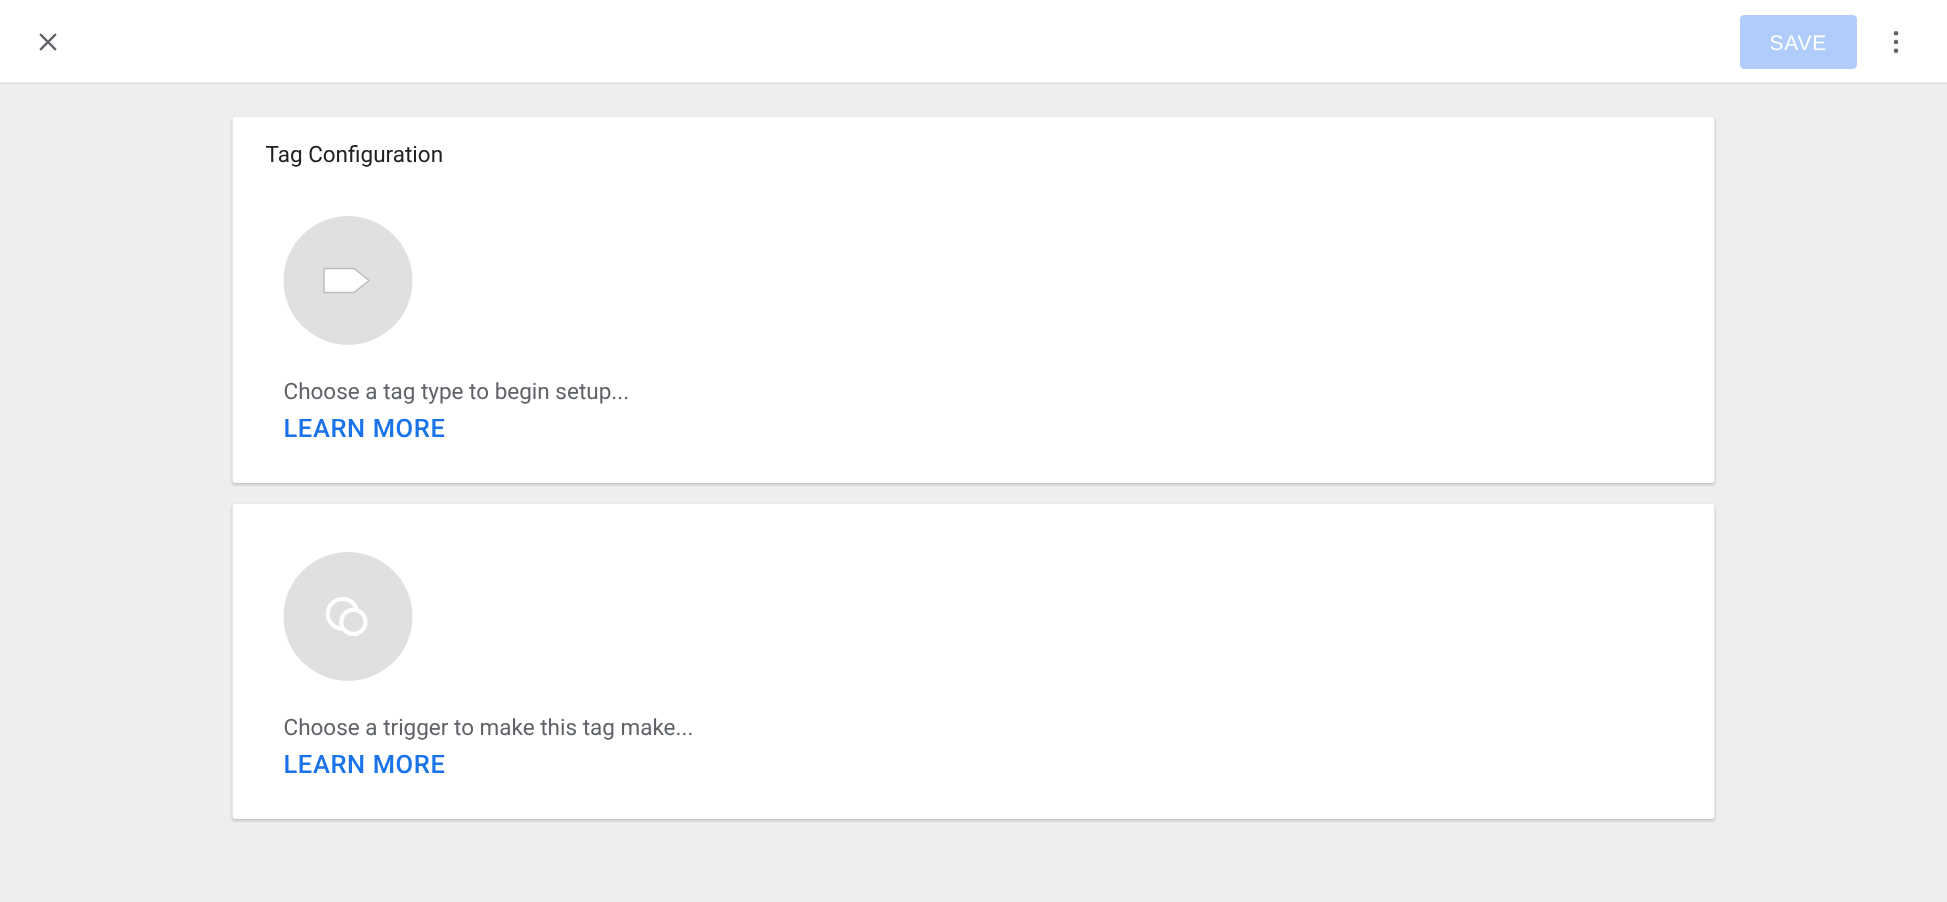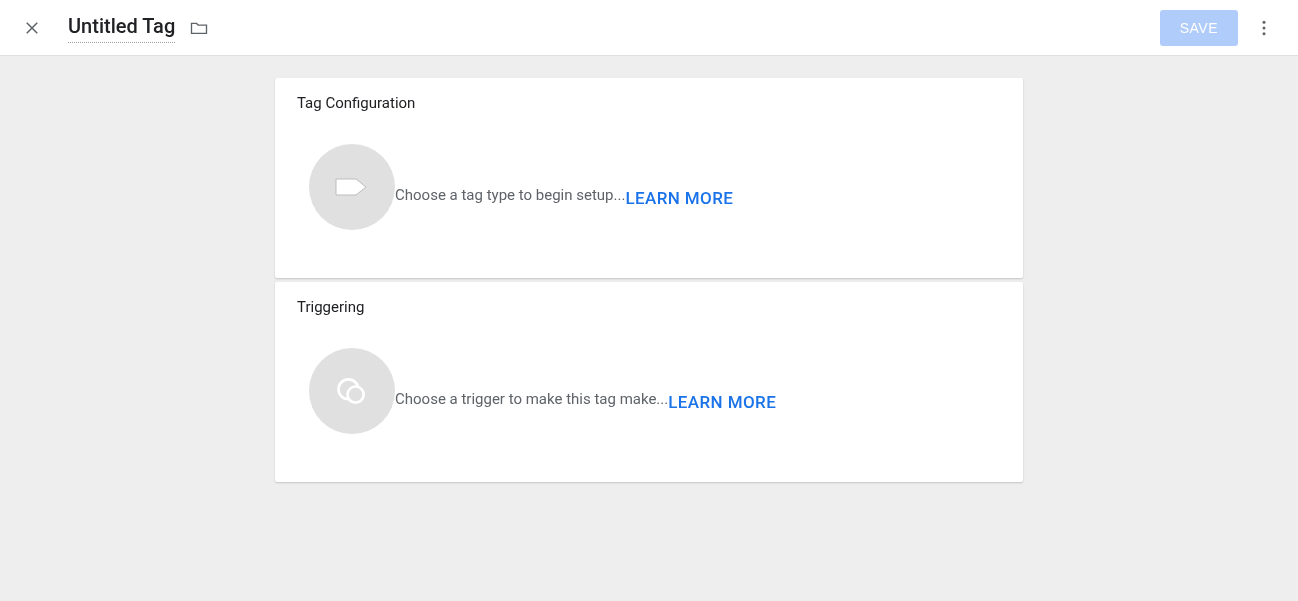--- a/index.html
+++ b/index.html
@@ -80,37 +80,37 @@
   }
   .more-btn svg { width: 20px; height: 20px; }
 
   .content {
     display: flex;
     flex-direction: column;
     align-items: center;
     padding-top: 22px;
   }
   .card {
-    width: 748px;
+    width: 988px;
     background: #ffffff;
     border-radius: 2px;
     box-shadow: 0 1px 2px rgba(0,0,0,0.18), 0 0 0 0 rgba(0,0,0,0);
-    margin-bottom: 4px;
+    margin-bottom: 14px;
     cursor: pointer;
   }
   .card-header {
     padding: 16px 22px 0 22px;
     font-size: 15px;
     font-weight: 400;
     color: #202124;
   }
   .card-body {
     display: flex;
-    flex-direction: row;
-    align-items: center;
+    flex-direction: column;
+    align-items: flex-start;
     padding: 32px 22px 26px 34px;
   }
   .icon-circle {
     width: 86px; height: 86px;
     border-radius: 50%;
     background: #e0e0e0;
     display: flex; align-items: center; justify-content: center;
     margin-bottom: 22px;
   }
   .icon-circle svg { width: 36px; height: 36px; }
@@ -130,28 +130,20 @@
 </style>
 </head>
 <body>
 
 <div class="topbar">
   <div class="close-btn">
     <svg viewBox="0 0 24 24">
         <path fill="none" stroke="currentColor" stroke-width="2" d="M5 5 L19 19 M19 5 L5 19"></path>
       </svg>
   </div>
-  <div class="title-wrap">
-    <span class="title-input" contenteditable="true" style="">Untitled Tag</span>
-    <div class="folder-btn">
-      <svg viewBox="0 0 24 24">
-          <path fill="none" stroke="currentColor" stroke-width="1.6" d="M3 6.5 L9 6.5 L11 8.5 L21 8.5 L21 18.5 L3 18.5 Z"></path>
-        </svg>
-    </div>
-  </div>
   <div class="topbar-right">
     <button class="save-btn">SAVE</button>
     <div class="more-btn">
       <svg viewBox="0 0 24 24">
         <circle cx="12" cy="5" r="1.8" fill="currentColor"></circle>
         <circle cx="12" cy="12" r="1.8" fill="currentColor"></circle>
         <circle cx="12" cy="19" r="1.8" fill="currentColor"></circle>
       </svg>
     </div>
   </div>
@@ -166,21 +158,20 @@
         <svg viewBox="0 0 36 24">
           <path d="M2 4 L22 4 L32 12 L22 20 L2 20 Z" fill="#ffffff" stroke="#bdbdbd" stroke-width="1"></path>
         </svg>
       </div>
       <div class="hint-text">Choose a tag type to begin setup...</div>
       <a class="learn-link">LEARN MORE</a>
     </div>
   </div>
 
   <div class="card">
-    <div class="card-header">Triggering</div>
     <div class="card-body">
       <div class="icon-circle">
         <svg viewBox="0 0 40 40">
           <circle cx="16" cy="18" r="11" fill="none" stroke="#ffffff" stroke-width="3"></circle>
           <circle cx="24" cy="24" r="9" fill="#e0e0e0" stroke="#ffffff" stroke-width="3"></circle>
         </svg>
       </div>
       <div class="hint-text">Choose a trigger to make this tag make...</div>
       <a class="learn-link">LEARN MORE</a>
     </div>

